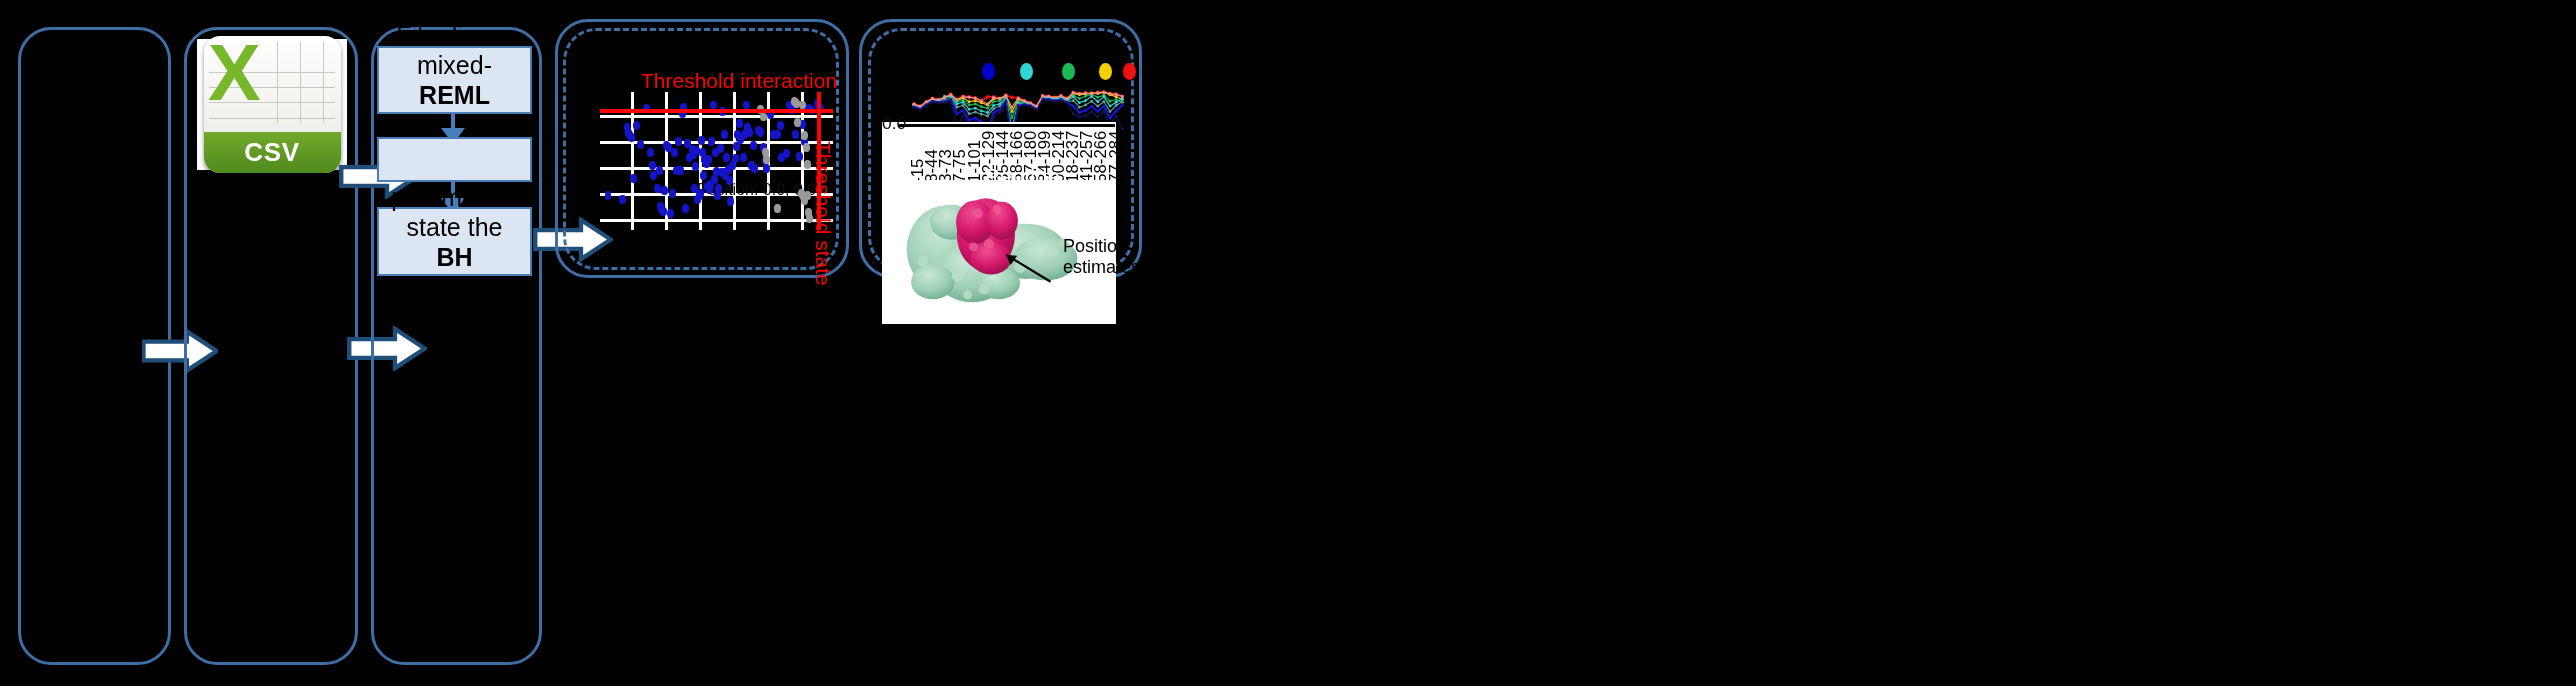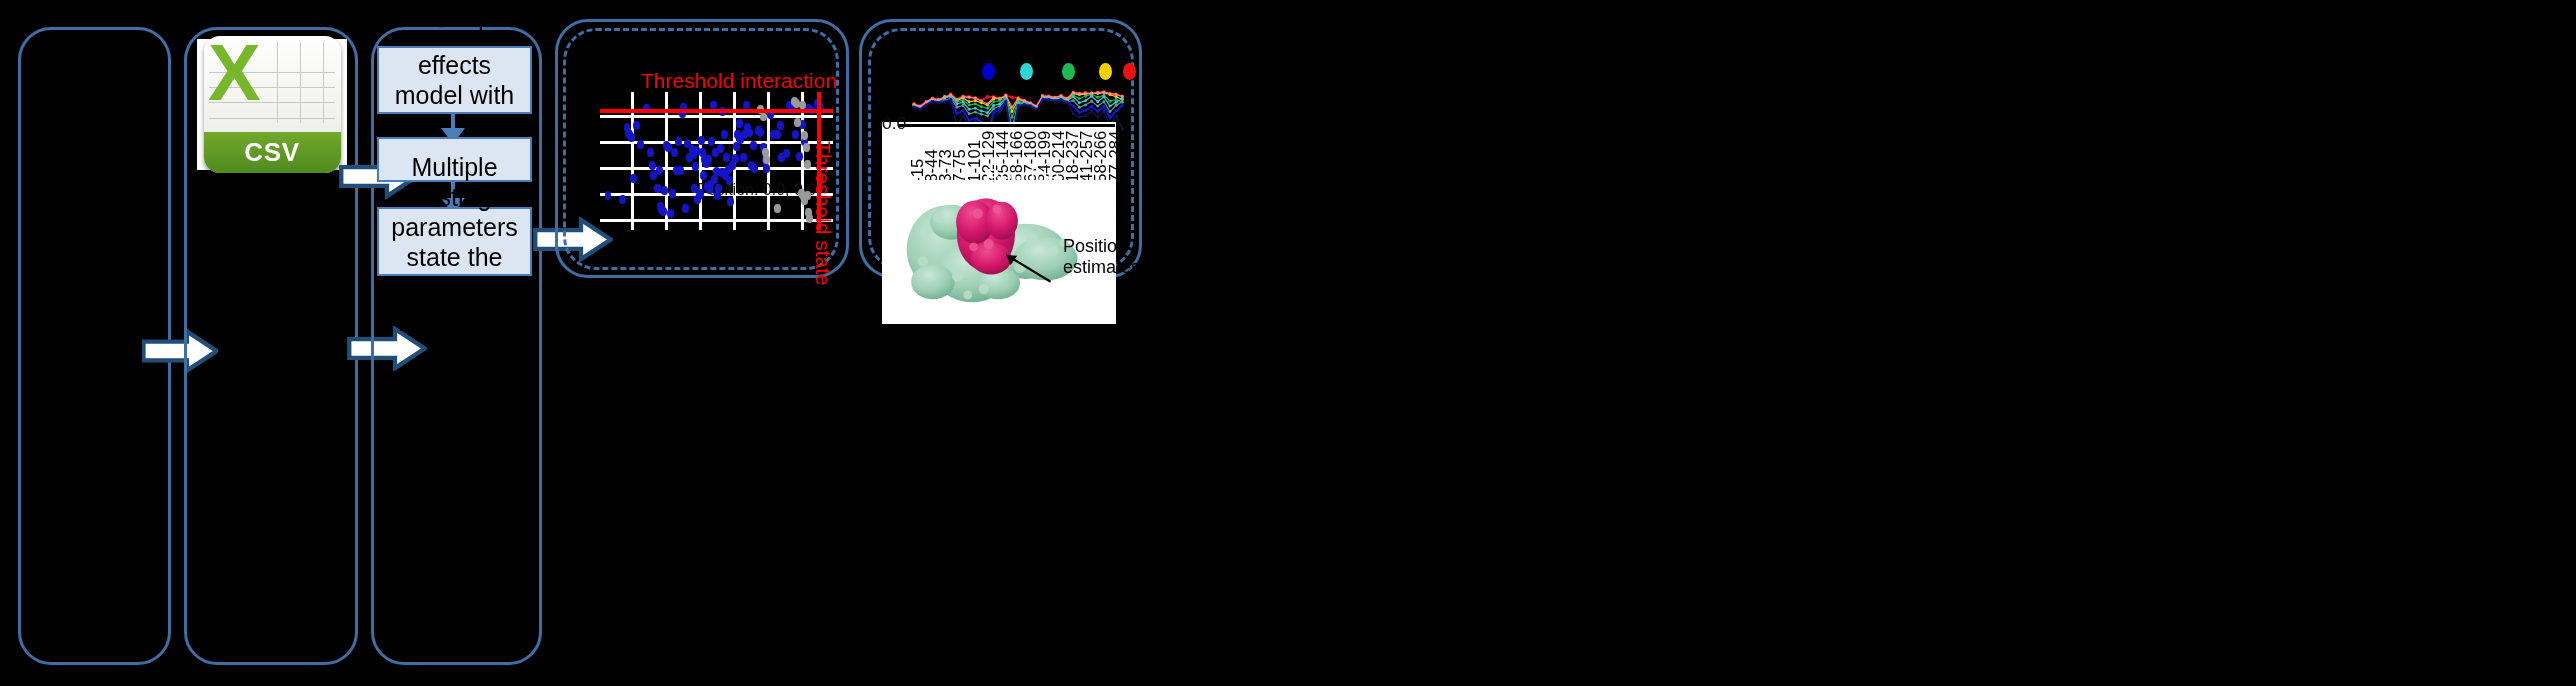--- a/index.html
+++ b/index.html
@@ -91,37 +91,35 @@
 
 <div class="barrow" style="left:339px;top:154px;width:80px;height:45px;">
   <svg width="80" height="45" viewBox="0 0 110 62">
     <polygon points="3,18 66,18 66,4 107,31 66,58 66,44 3,44" fill="#ffffff" stroke="#1f4e79" stroke-width="6" stroke-linejoin="miter"></polygon>
   </svg>
 </div>
 
 <div class="flowbox" style="left:377px;top:46px;width:155px;height:68px;">
   <div style="width:100%">
       <div><span>Fit a linear mixed-</span></div>
-      <div><span>effects model with</span></div>
       <div><b>REML</b><span> estimates</span></div>
     </div>
 </div>
 <div class="vconn" style="left:451px;top:114px;height:17.4px;"></div>
 <div class="vtip" style="left:441px;top:128px;"></div>
 
 <div class="flowbox" style="left:377px;top:137px;width:155px;height:45px;">
   <div style="width:100%">
     </div>
 </div>
 <div class="vconn" style="left:451px;top:182px;height:20.4px;"></div>
 <div class="vtip" style="left:441px;top:198px;"></div>
 
 <div class="flowbox" style="left:377px;top:207px;width:155px;height:69px;">
   <div style="width:100%">
-      <div><span>Multiple testing</span></div>
       <div><span>parameters</span></div>
       <div><span>state the </span><b>BH</b><span> procedure</span></div>
     </div>
 </div>
 
 <div class="barrow" style="left:533px;top:217px;width:80px;height:45px;">
   <svg width="80" height="45" viewBox="0 0 110 62">
     <polygon points="3,18 66,18 66,4 107,31 66,58 66,44 3,44" fill="#ffffff" stroke="#1f4e79" stroke-width="6" stroke-linejoin="miter"></polygon>
   </svg>
 </div>

